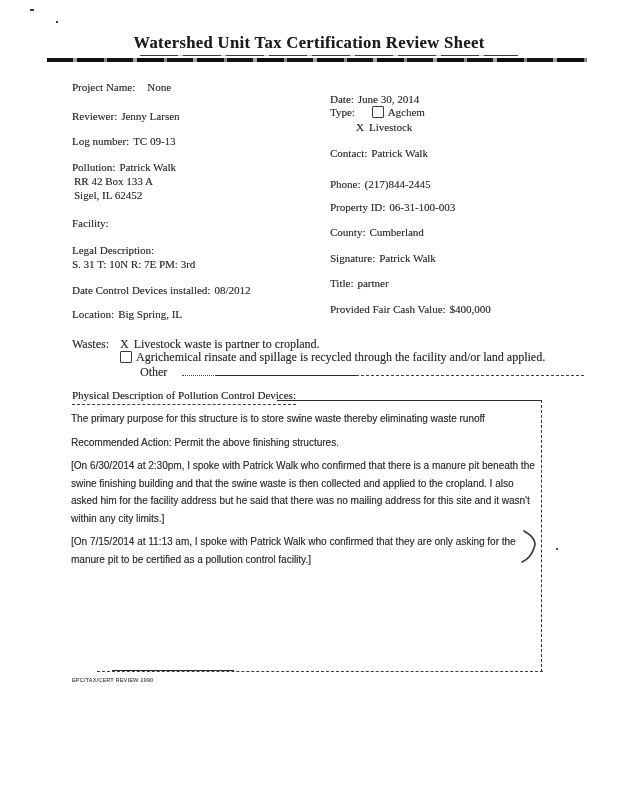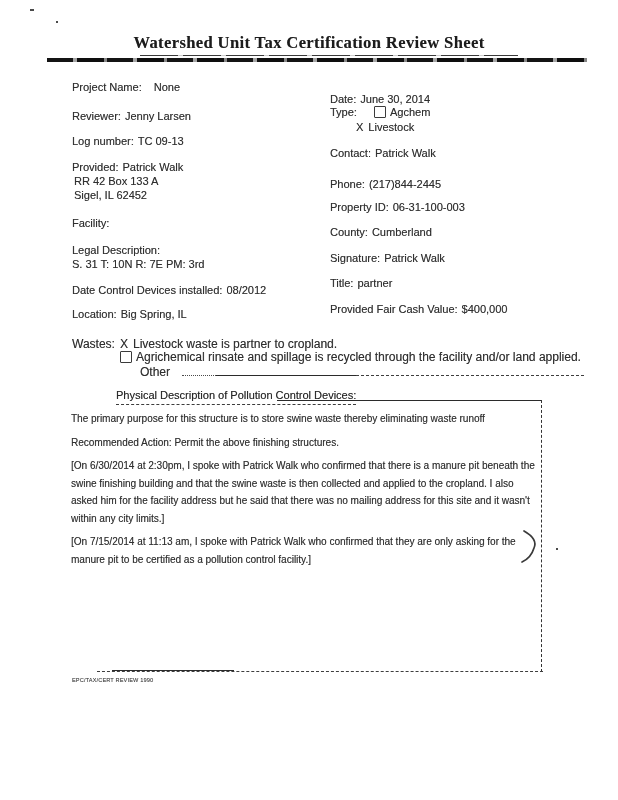--- a/index.html
+++ b/index.html
@@ -15,30 +15,30 @@
     font-size:16.5px; font-weight:600; letter-spacing:0.4px; color:#1c1c1c;
   }
   .rule-thin {
     position:absolute; left:140px; top:55px; width:378px; height:1.2px;
     background:repeating-linear-gradient(90deg,#3a3a3a 0 38px, rgba(58,58,58,0.25) 38px 43px);
   }
   .rule-thick {
     position:absolute; left:47px; top:58px; width:540px; height:3.6px;
     background:repeating-linear-gradient(90deg,#141414 0 26px, rgba(25,25,25,0.4) 26px 30px, #0e0e0e 30px 57px, rgba(55,55,55,0.6) 57px 60px);
   }
-  .f { position:absolute; white-space:nowrap; }
+  .f { position:absolute; white-space:nowrap;font-family:Liberation Serif, serif; }
   .small { font-size:12px; }
   .val { margin-left:4px; }
   .gapw { margin-left:12px; }
   .cb {
     display:inline-block; width:10px; height:10px; border:1.4px solid #3b3b3b;
     border-radius:1px; vertical-align:-2px; background:#fff;
   }
   .xmark { letter-spacing:0; margin-right:5px; }
-  .heading { border-bottom:1.2px dashed #3c3c3c; padding-bottom:3px; color:#262626;margin-left:44px; }
+  .heading { border-bottom:1.2px dashed #3c3c3c; padding-bottom:3px; color:#262626; }
   .hline { position:absolute; height:0; border-top:1.5px solid #2b2b2b; }
   .hline.dashed { border-top-style:dashed; border-top-color:#3e3e3e; }
   .hline.dotted { border-top-style:dotted; border-top-color:#4a4a4a; }
   .vline { position:absolute; width:0; border-right:1.6px dashed #333333; }
   .box-text { position:absolute; font-size:10px; color:#303030; }
   .box-text p { margin:0 0 6px; line-height:17.5px; }
   .speck { position:absolute; background:#4a4a4a; }
   .footer-code {
     position:absolute; font-size:5.5px; letter-spacing:0.2px; color:#4c4c4c;
     transform:scaleY(0.95); white-space:nowrap; filter:blur(0.2px);
@@ -60,21 +60,21 @@
   <div class="f" style="left:72px;top:81px">
     <span>Project Name:</span><span class="val gapw">None</span>
   </div>
   <div class="f" style="left:72px;top:110px">
     <span>Reviewer:</span><span class="val">Jenny Larsen</span>
   </div>
   <div class="f" style="left:72px;top:135px">
     <span>Log number:</span><span class="val">TC 09-13</span>
   </div>
   <div class="f" style="left:72px;top:161px">
-    <span>Provided:</span><span class="val">Patrick Walk</span>
+    <span>Pollution:</span><span class="val">Patrick Walk</span>
   </div>
   <div class="f" style="left:74px;top:175px">RR 42 Box 133 A</div>
   <div class="f" style="left:74px;top:189px">Sigel, IL 62452</div>
   <div class="f" style="left:72px;top:217px">
     <span>Facility:</span><span class="val"></span>
   </div>
   <div class="f" style="left:72px;top:244px">Legal Description:</div>
   <div class="f" style="left:72px;top:258px">S. 31 T: 10N R: 7E PM: 3rd</div>
   <div class="f" style="left:72px;top:284px">
     <span>Date Control Devices installed:</span><span class="val">08/2012</span>

